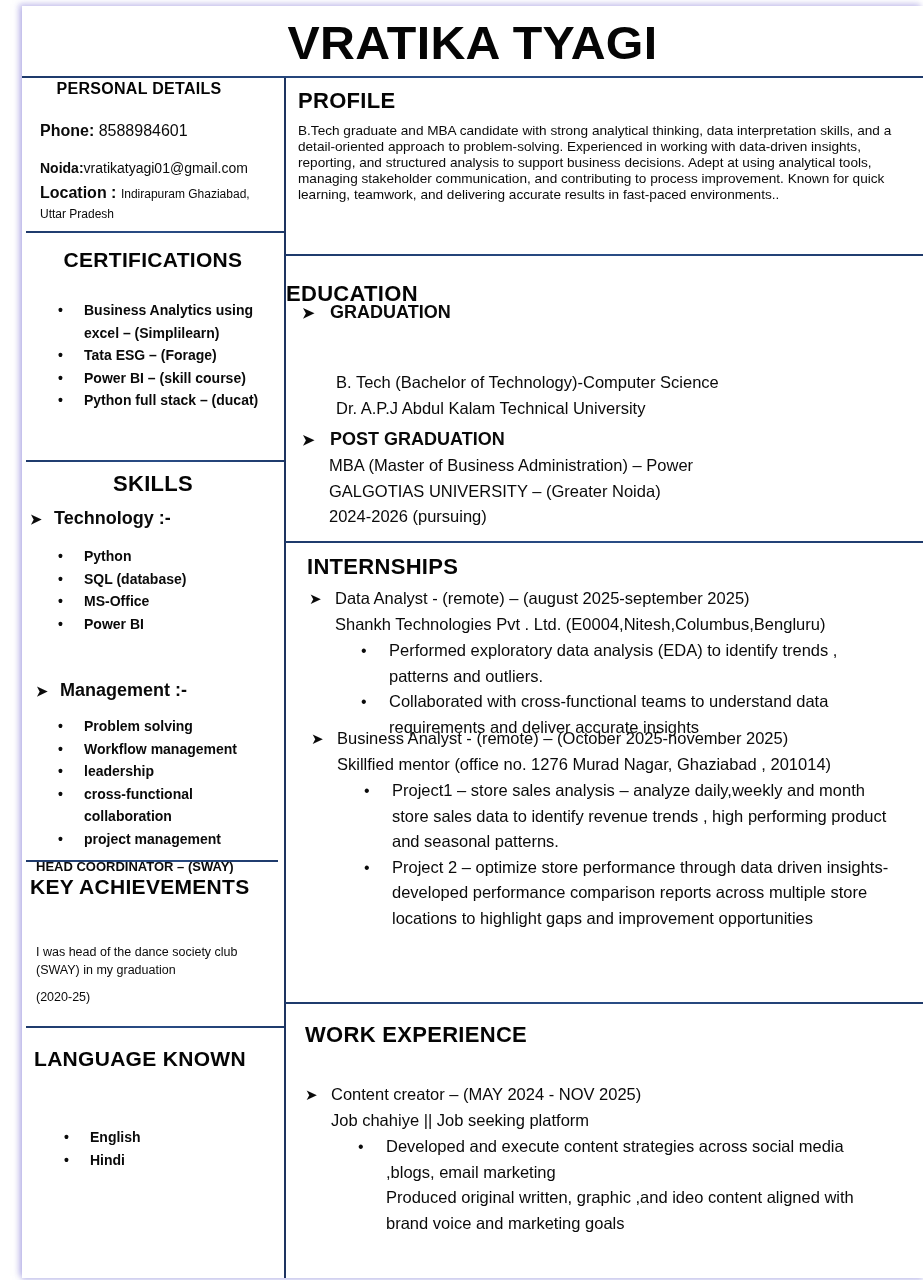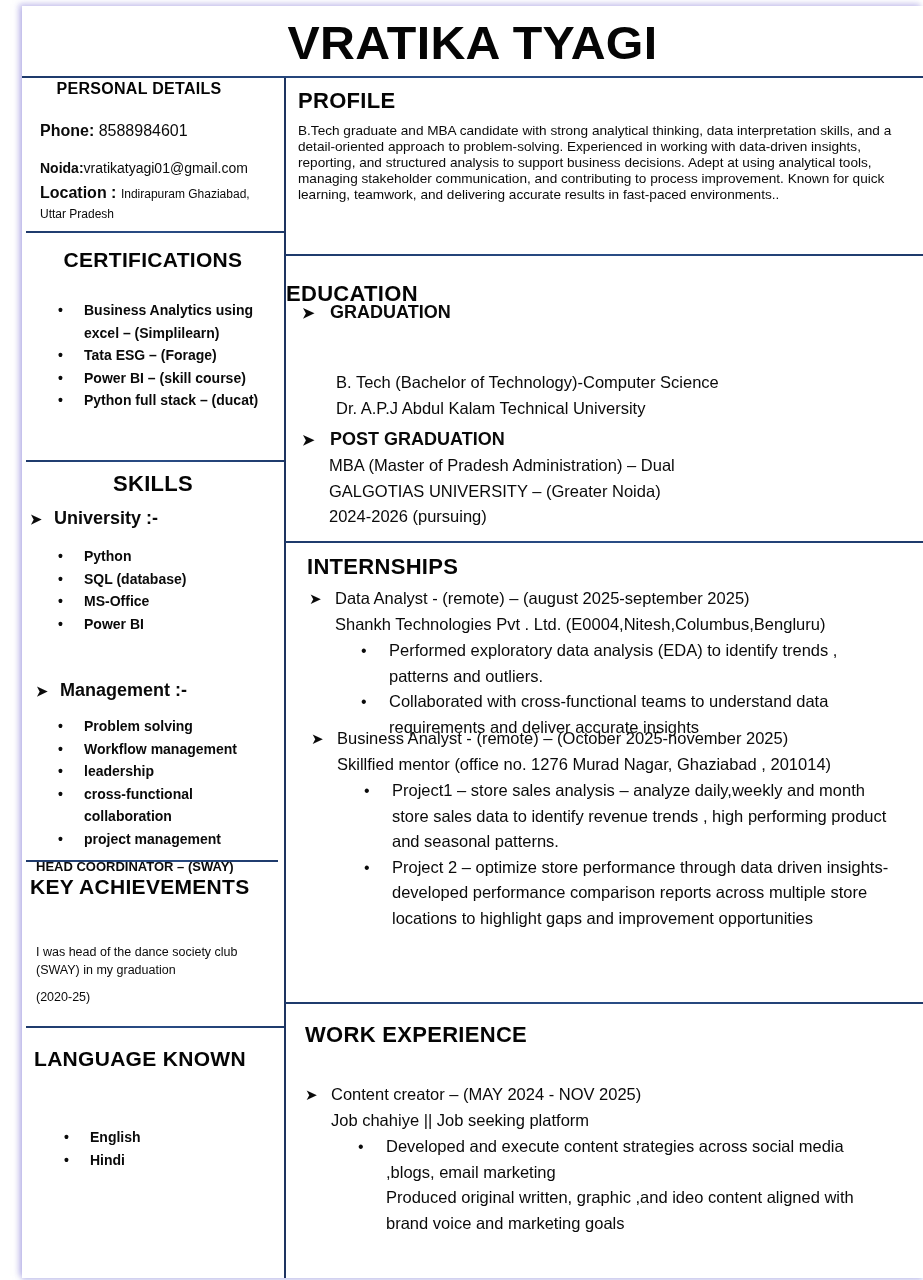--- a/index.html
+++ b/index.html
@@ -87,21 +87,21 @@
     <li>Business Analytics using excel – (Simplilearn)</li>
     <li>Tata ESG – (Forage)</li>
     <li>Power BI – (skill course)</li>
     <li>Python full stack – (ducat)</li>
   </ul>
 </section>
 
 <section>
   <div class="heading left-h" style="top:471px; font-size:22px;">SKILLS</div>
   <div class="arrow-h" style="left:30px; top:508px;">
-    <span class="ar">➤</span><span>University :-</span>
+    <span class="ar">➤</span><span>Technology :-</span>
   </div>
   <ul class="bul skills" style="top:545px;">
     <li>Python</li>
     <li>SQL (database)</li>
     <li>MS-Office</li>
     <li>Power BI</li>
   </ul>
   <div class="arrow-h" style="left:36px; top:680px;">
     <span class="ar">➤</span><span>Management :-</span>
   </div>
@@ -140,21 +140,21 @@
     <span class="ar">➤</span><span>GRADUATION</span>
   </div>
   <div class="edu-block" style="left:336px; top:326px;margin-top:44px;">
     <div>B. Tech (Bachelor of Technology)-Computer Science</div>
     <div>Dr. A.P.J Abdul Kalam Technical University</div>
   </div>
   <div class="sub-h" style="left:302px; top:429px;">
     <span class="ar">➤</span><span>POST GRADUATION</span>
   </div>
   <div class="edu-block" style="left:329px; top:453px;">
-    <div>MBA (Master of Pradesh Administration) – Dual</div>
+    <div>MBA (Master of Business Administration) – Power</div>
     <div>GALGOTIAS UNIVERSITY – (Greater Noida)</div>
     <div>2024-2026 (pursuing)</div>
   </div>
 </section>
 
 <section>
   <div class="heading right-h" style="left:307px; top:554px;">INTERNSHIPS</div>
   <div class="job" style="left:309px; top:586px; width:600px;">
     <div><span class="ar">➤</span><span>Data Analyst  - (remote) – (august 2025-september 2025)</span></div>
     <div style="padding-left:26px;">Shankh Technologies Pvt . Ltd. (E0004,Nitesh,Columbus,Bengluru)</div>

